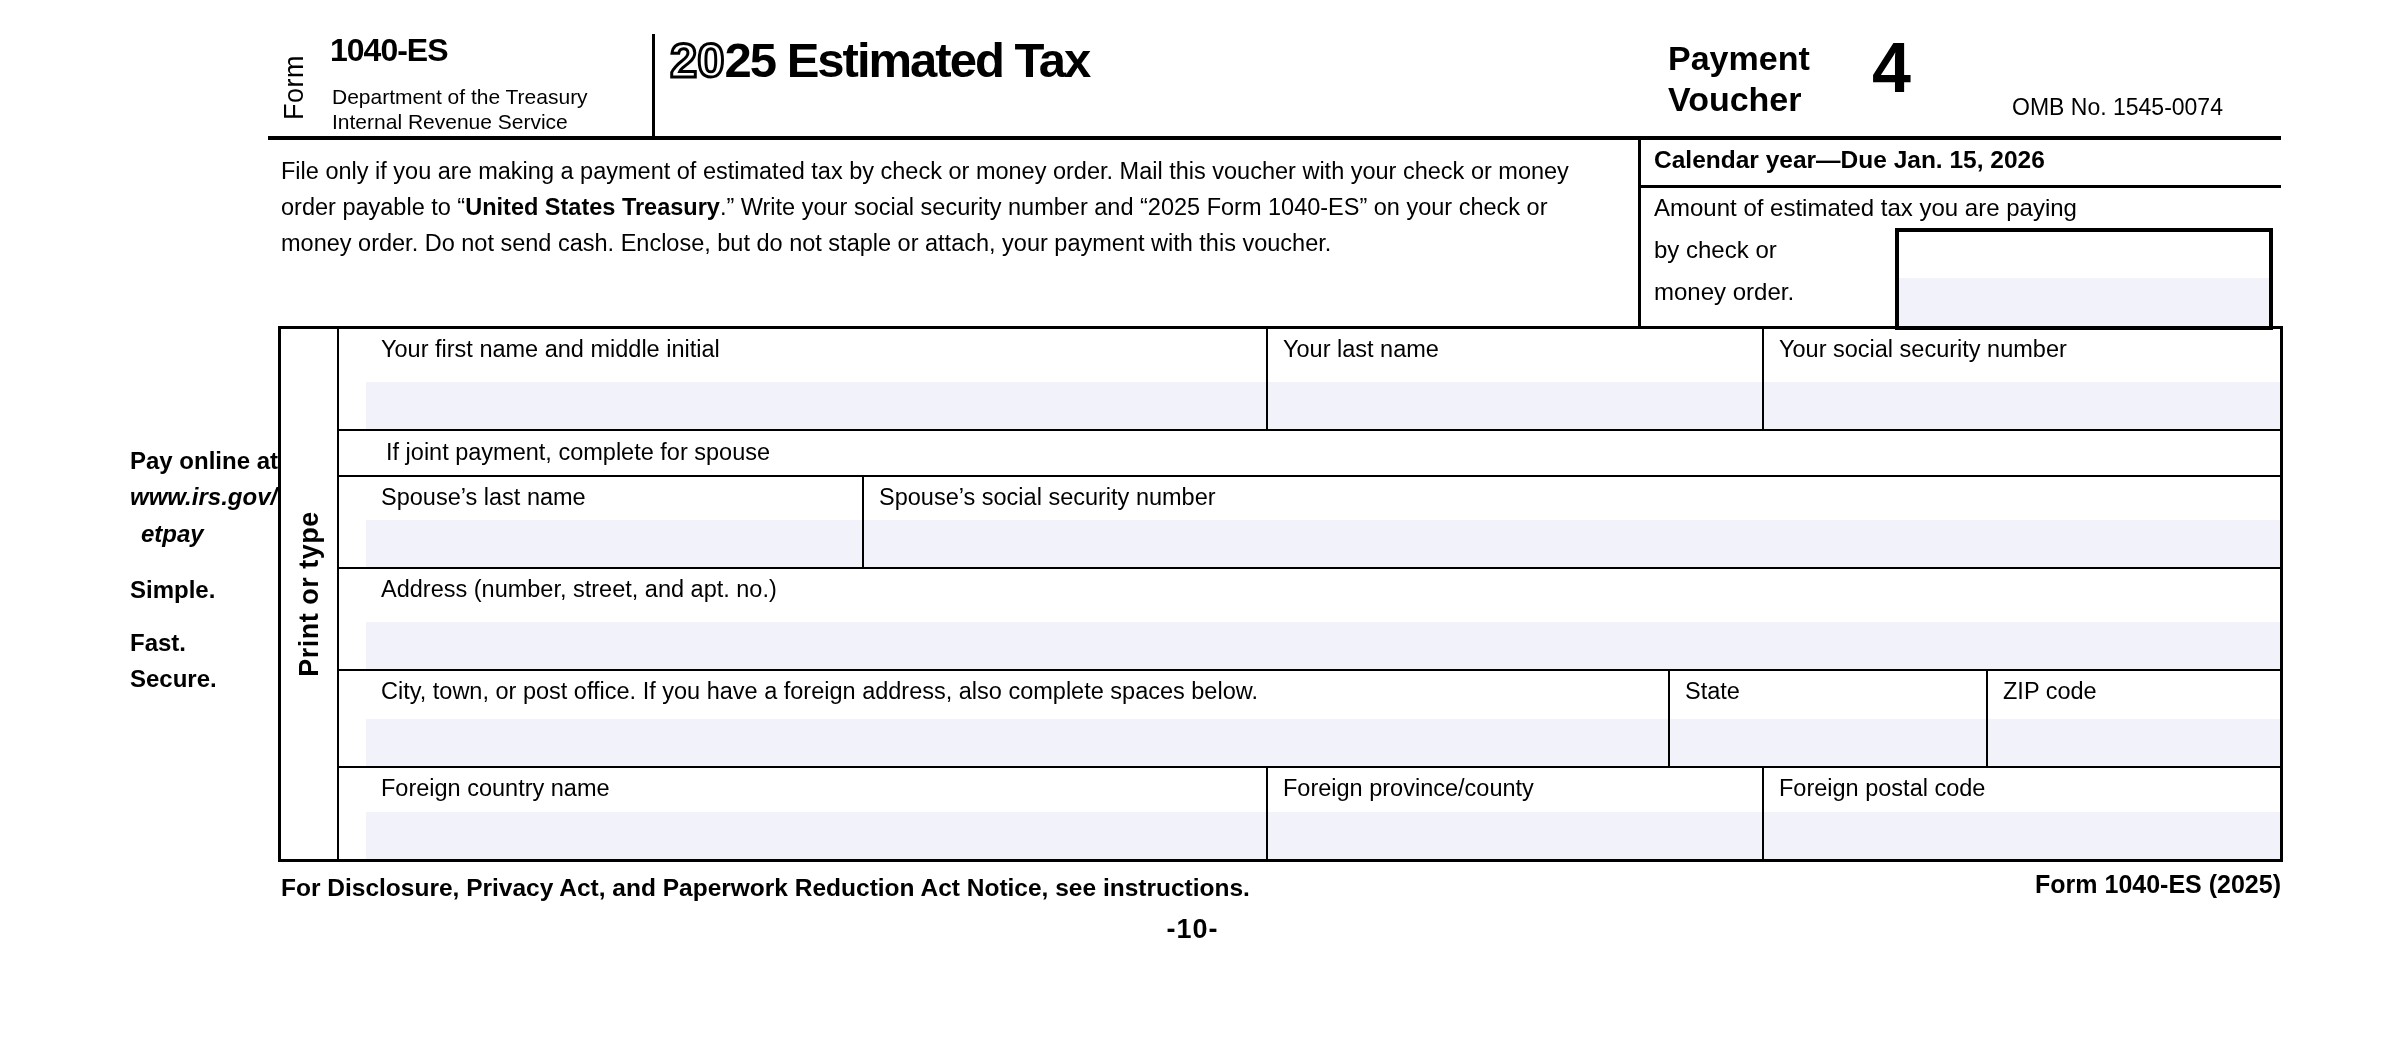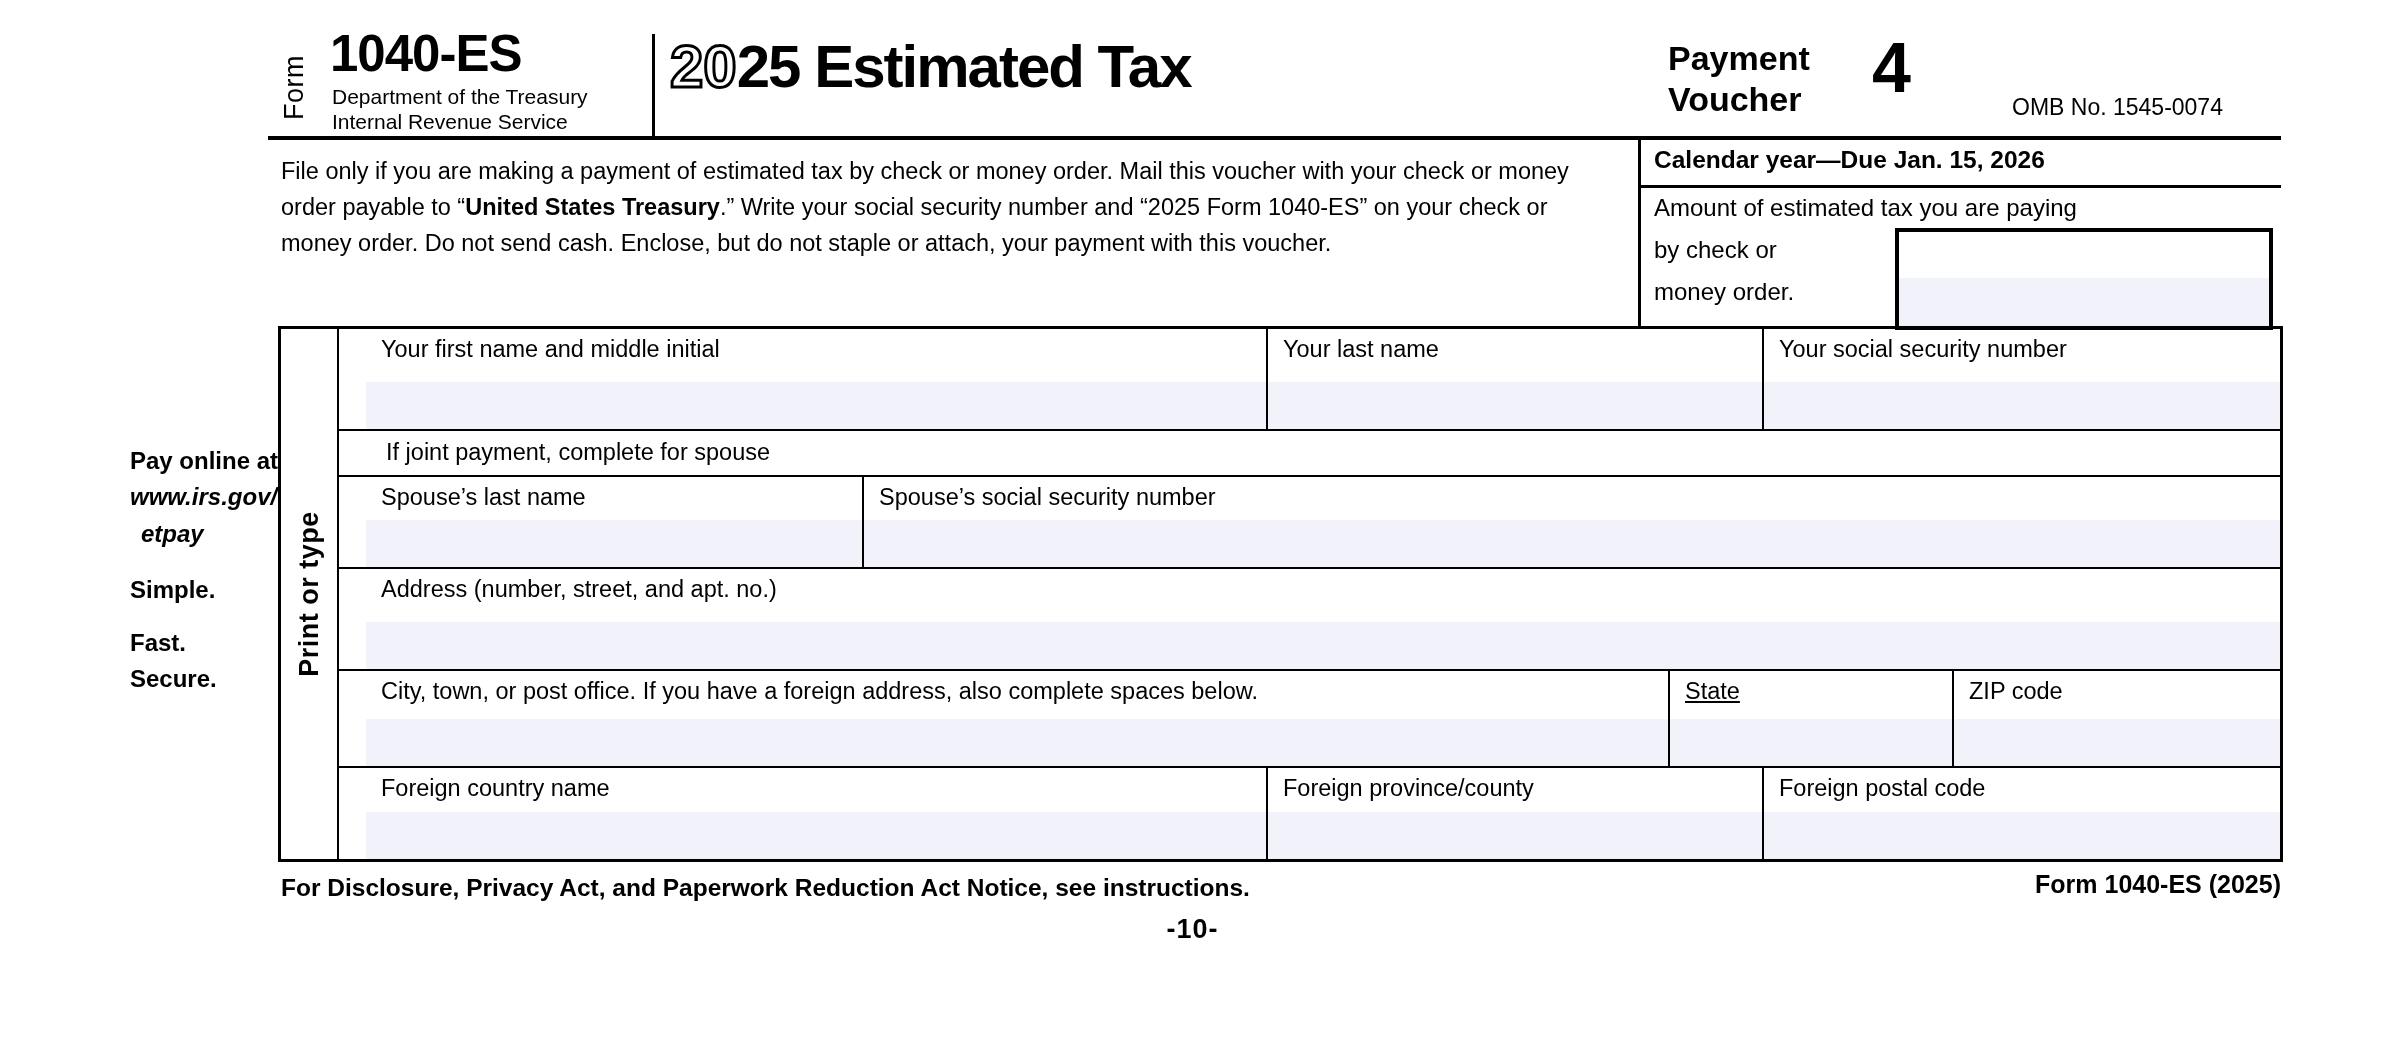--- a/index.html
+++ b/index.html
@@ -8,24 +8,24 @@
     position:relative; width:2400px; height:1048px; background:#fff;
     font-family:"Liberation Sans","DejaVu Sans",sans-serif; color:#000;
     overflow:hidden;
   }
 
   
   .form-rot {
     position:absolute; left:262px; top:72px; font-size:27px; letter-spacing:0.5px;
     transform:rotate(-90deg); transform-origin:center;
   }
-  .form-number { position:absolute; left:330px; top:24px; font-size:51px; font-weight:bold; letter-spacing:-1px;text-align:center; }
+  .form-number { position:absolute; left:330px; top:32px; font-size:32px; font-weight:bold; letter-spacing:-1px;text-align:center; }
   .agency { position:absolute; left:332px; font-size:21px; line-height:25px; }
   .form-divider { position:absolute; left:652px; top:34px; width:3px; height:104px; background:#000; }
-  .title { position:absolute; left:670px; top:32px; font-size:60px; font-weight:bold; letter-spacing:-2px; white-space:nowrap; }
+  .title { position:absolute; left:670px; top:32px; font-size:49px; font-weight:bold; letter-spacing:-2px; white-space:nowrap; }
   .title .outline { color:#fff; -webkit-text-stroke:3px #000; letter-spacing:0; }
   .pv { position:absolute; left:1668px; top:38px; font-size:34px; line-height:41px; font-weight:bold; }
   .pv-num { position:absolute; left:1872px; top:28px; font-size:70px; font-weight:bold; }
   .omb { position:absolute; left:2012px; top:94px; font-size:23px; }
   .header-rule { position:absolute; left:268px; top:136px; width:2013px; height:4px; background:#000; }
 
   
   .instr {
     position:absolute; left:281px; top:153px; width:1330px;
     font-size:23.5px; line-height:36px;
@@ -75,21 +75,21 @@
   .r-name   { height:100px; }
   .r-joint  { height:46px; }
   .r-spouse { height:92px; }
   .r-addr   { height:102px; }
   .r-city   { height:97px; }
   .r-foreign{ flex:1; }
   .c1 { width:900px; }
   .c2 { width:496px; }
   .c3 { flex:1; }
   .cc1 { width:1302px; }
-  .cc2 { width:284px;text-decoration:underline; }
+  .cc2 { width:318px; }
   .cc3 { flex:1; }
   .joint-lbl { padding:8px 0 0 20px; font-size:23.5px; }
 
   
   .foot-notice { position:absolute; left:281px; top:874px; font-size:24.5px; font-weight:bold; }
   .foot-formid { position:absolute; right:119px; top:870px; font-size:25px; font-weight:bold; }
   .foot-page { position:absolute; left:0; top:914px; width:2385px; text-align:center; font-size:27px; font-weight:bold; letter-spacing:1px; }
 </style>
 </head>
 <body>

